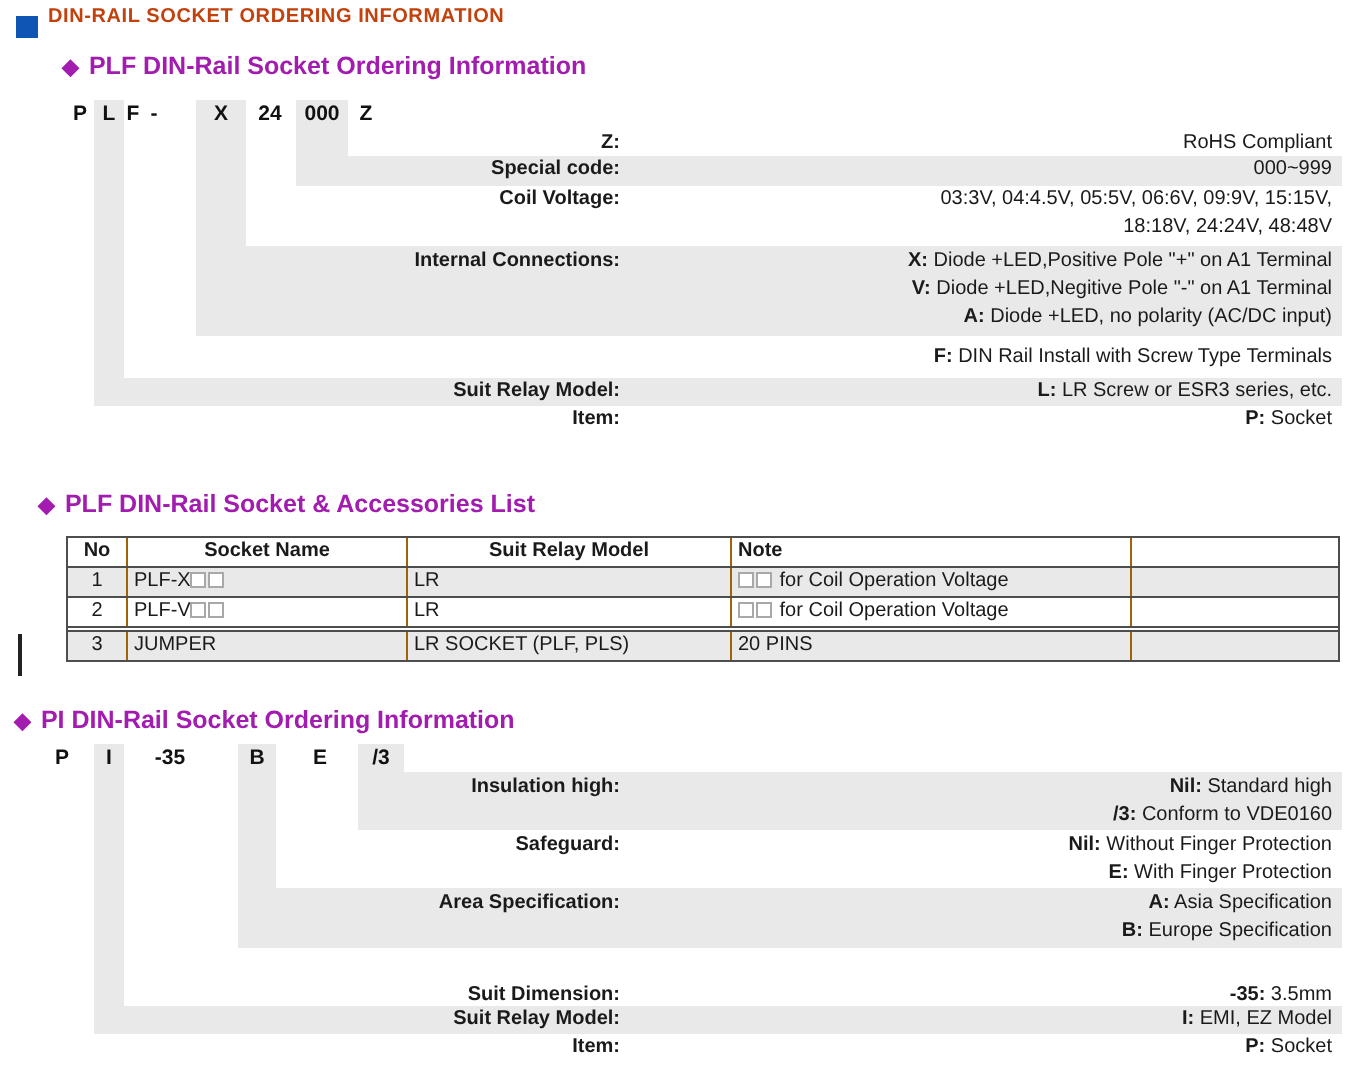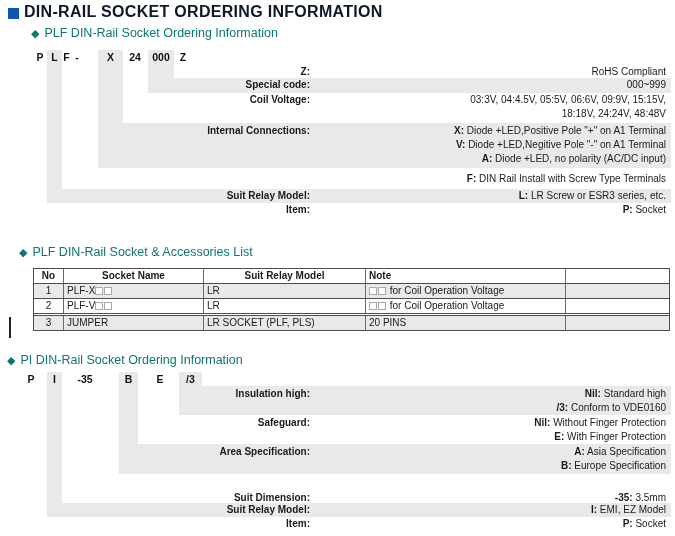--- a/index.html
+++ b/index.html
@@ -2,24 +2,24 @@
 <html><head>
 <meta charset="utf-8">
 <style>
   * { box-sizing: border-box; margin: 0; padding: 0; }
   html,body { background:#fff; }
   body { font-family: "Liberation Sans", sans-serif; }
   .page { position:relative; width:675px; height:536px; background:#ffffff; color:#1a1a1a; overflow:hidden; }
 
   
   .title-square { position:absolute; left:8px; top:8px; width:11px; height:11px; background:#0f56b4; }
-  .page-title { position:absolute; left:24px; top:3px; font-size:16px; font-weight:bold; color:#0f172a; letter-spacing:0.3px; white-space:nowrap; }
-
-  
-  .h2 { position:absolute; font-size:12.5px; font-weight:normal; color:#0f766e; white-space:nowrap; }
+  .page-title { position:absolute; left:24px; top:3px; font-size:10px; font-weight:bold; color:#c2410c; letter-spacing:0.3px; white-space:nowrap; }
+
+  
+  .h2 { position:absolute; font-size:12.5px; font-weight:bold; color:#a21caf; white-space:nowrap; }
   .h2 .diamond { font-size:11px; margin-right:5px; }
 
   
   .diagram { position:absolute; left:0; width:675px; }
   .code-char { position:absolute; text-align:center; font-weight:bold; font-size:10.5px; line-height:15px; height:15px; color:#111; }
   .code-char.hl { background:#e9e9e9; }
   .col { position:absolute; background:#e9e9e9; }
   .drow { position:absolute; left:0; right:0; font-size:10px; }
   .drow .band { position:absolute; top:0; bottom:0; right:4px; background:#e9e9e9; }
   .drow .lbl { position:absolute; left:0; top:0; width:310px; text-align:right; font-weight:bold; line-height:14px; white-space:nowrap; }

